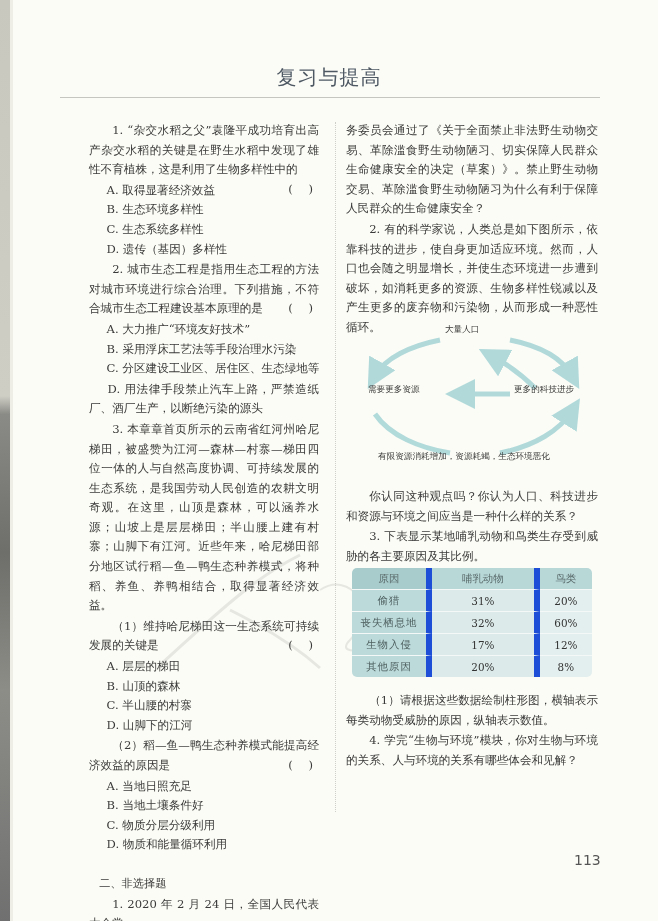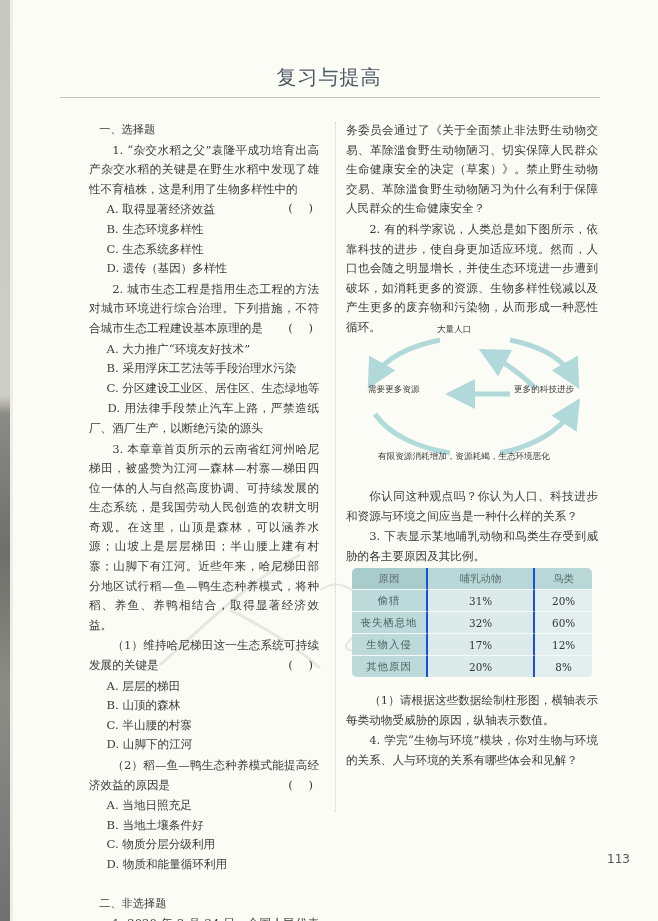--- a/index.html
+++ b/index.html
@@ -42,31 +42,31 @@
     position:absolute; left:352px; top:568px; width:240px;
     border-collapse:separate; border-spacing:0; border-radius:5px; overflow:hidden;
     font-size:10.4px;
   }
   .tbl td, .tbl th { height:21px; padding:0; text-align:center; border-bottom:1px solid #f4f8f6; font-weight:normal; }
   .tbl th { background:#b8d8d8; color:#5a6a6a; }
   .tbl th.h1 { background:#a8cccc; }
   .tbl td.rc { background:#bcdada; color:#4e5f5f; width:74px; letter-spacing:1px;margin-top:16px; }
   .tbl td.v { background:#dcebea; color:#333; }
   .tbl td.v2 { background:#e3efee; }
-  .tbl td, .tbl th { border-right:2px solid #1d4ed8; }
+  .tbl td, .tbl th { border-right:6px solid #1d4ed8; }
   .tbl .last { border-right:none; }
   .tbl tr:last-child td { border-bottom:none; }
 
   .watermark {
     position:absolute; left:150px; top:550px; width:300px; height:120px;
     opacity:0.12; pointer-events:none;
   }
   .page-number {
     position:absolute; left:574px; top:852px; font-family:"DejaVu Sans","Liberation Sans",sans-serif;
-    font-size:12px; color:#555;margin-left:33px;
+    font-size:14px; color:#555;
   }
 </style>
 </head>
 <body>
 
 <div class="edge-strip"></div>
 <div class="edge-shadow"></div>
 
 <div class="page-title">复习与提高</div>
 <div class="title-rule"></div>
@@ -74,21 +74,20 @@
 
 <svg class="watermark" viewBox="0 0 300 120">
   <path d="M10 115 C60 70,100 30,150 5" stroke="#555" stroke-width="3" fill="none"></path>
   <path d="M80 60 C120 80,150 100,170 118" stroke="#555" stroke-width="3" fill="none"></path>
   <path d="M170 40 C200 20,230 60,200 90 C180 110,240 100,260 70" stroke="#555" stroke-width="2" fill="none"></path>
   <circle cx="275" cy="35" r="12" stroke="#555" stroke-width="1.5" fill="none"></circle>
   <text x="269" y="40" font-size="13" fill="#555" font-family="DejaVu Sans, sans-serif">R</text>
 </svg>
 
 <div class="col col-left">
-  <p class="sec">一、选择题</p>
 
   <p class="p indent"><span>1. “杂交水稻之父”袁隆平成功培育出高产杂交水稻的关键是在野生水稻中发现了雄性不育植株，这是利用了生物多样性中的</span><span class="paren">(  )</span></p>
   <p class="opt">A. 取得显著经济效益</p>
   <p class="opt">B. 生态环境多样性</p>
   <p class="opt">C. 生态系统多样性</p>
   <p class="opt">D. 遗传（基因）多样性</p>
 
   <p class="p indent"><span>2. 城市生态工程是指用生态工程的方法对城市环境进行综合治理。下列措施，不符合城市生态工程建设基本原理的是</span><span class="paren">(  )</span></p>
   <p class="opt">A. 大力推广“环境友好技术”</p>
   <p class="opt">B. 采用浮床工艺法等手段治理水污染</p>
@@ -131,21 +130,21 @@
     <path d="M160 22 C190 28,212 40,222 58" stroke="#a9d6d8" stroke-width="5" fill="none" marker-end="url(#ah)" opacity="0.9"></path>
 
     <path d="M185 70 C170 55,155 45,142 38" stroke="#a9d6d8" stroke-width="5" fill="none" marker-end="url(#ah)" opacity="0.9"></path>
 
     <path d="M160 76 L110 76" stroke="#a9d6d8" stroke-width="5" fill="none" marker-end="url(#ah)" opacity="0.9"></path>
 
     <path d="M25 96 C40 118,70 130,100 135" stroke="#a9d6d8" stroke-width="5" fill="none" opacity="0.9"></path>
 
     <path d="M150 135 C185 128,210 112,222 93" stroke="#a9d6d8" stroke-width="5" fill="none" marker-end="url(#ah)" opacity="0.9"></path>
   </svg>
-  <span class="dlabel" style="left:87px;top:6px;">大量人口</span>
+  <span class="dlabel" style="left:95px;top:6px;">大量人口</span>
   <span class="dlabel" style="left:18px;top:66px;">需要更多资源</span>
   <span class="dlabel" style="left:164px;top:66px;">更多的科技进步</span>
   <span class="dlabel" style="left:28px;top:133px;">有限资源消耗增加，资源耗竭，生态环境恶化</span>
 </div>
 
 <div class="col" style="left:345px;top:486px;width:254px;">
   <p class="p indent">你认同这种观点吗？你认为人口、科技进步和资源与环境之间应当是一种什么样的关系？</p>
   <p class="p indent">3. 下表显示某地哺乳动物和鸟类生存受到威胁的各主要原因及其比例。</p>
 </div>
 

